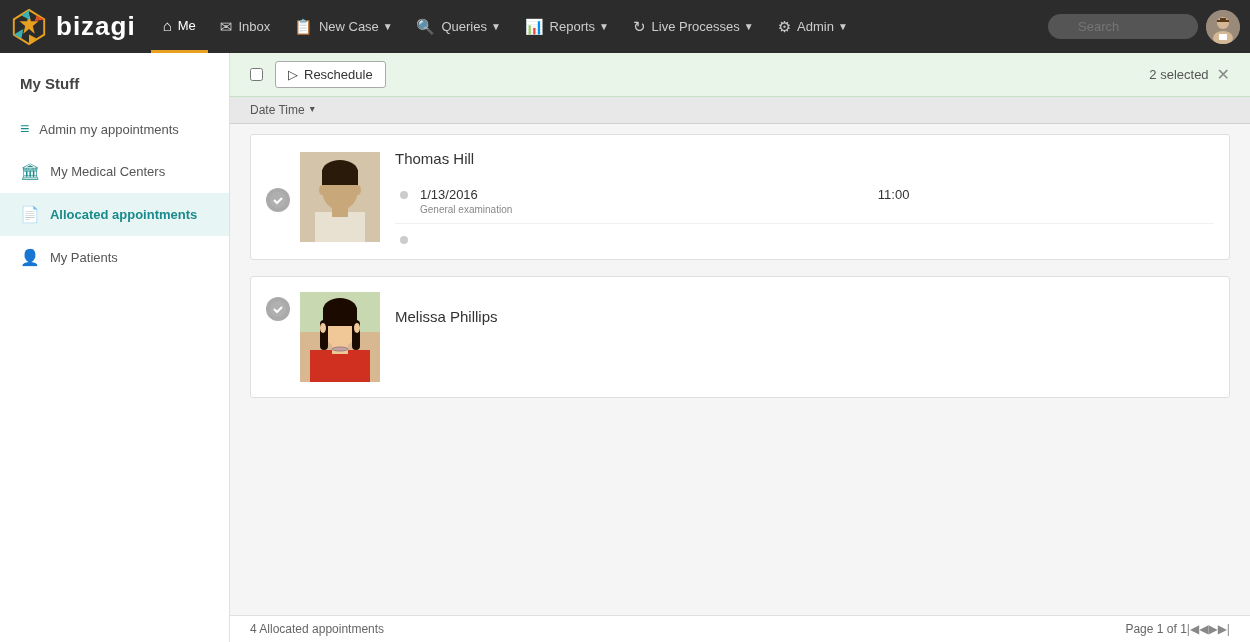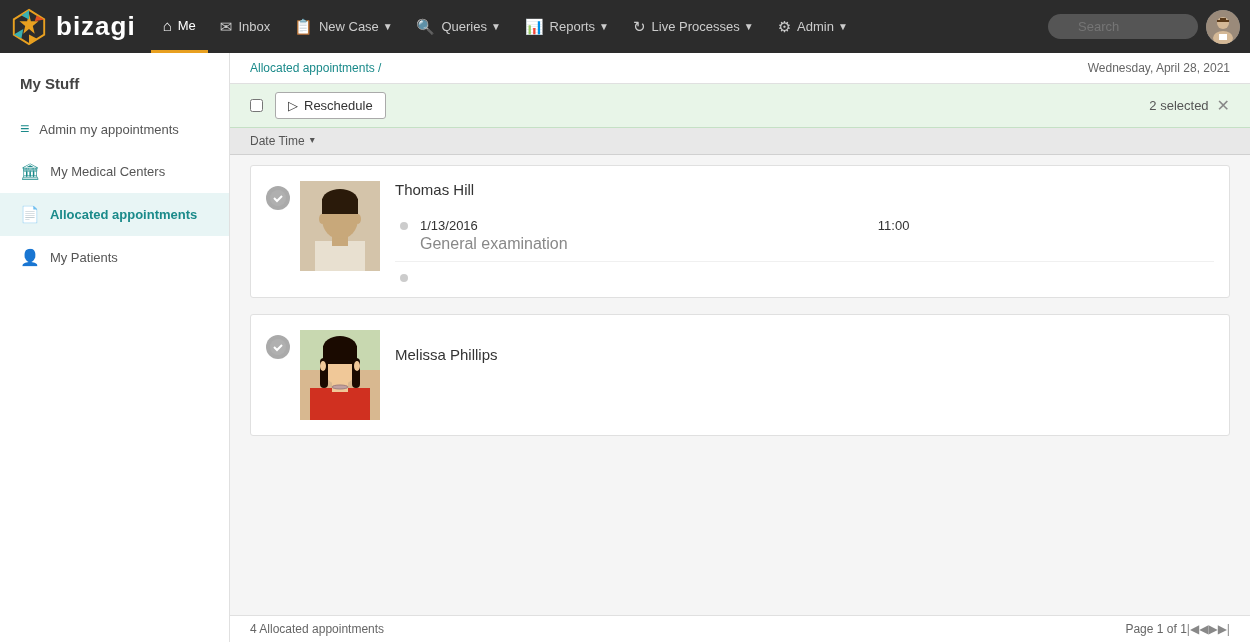--- a/index.html
+++ b/index.html
@@ -131,21 +131,21 @@
       display: flex; align-items: flex-start; padding: 8px 0;
       border-bottom: 1px solid #f0f0f0; position: relative;
     }
     .appt-item:last-child { border-bottom: none; }
     .appt-bullet {
       width: 8px; height: 8px; border-radius: 50%; background: #ccc;
       flex-shrink: 0; margin-top: 4px; margin-right: 12px; margin-left: 5px;
     }
     .appt-details { flex: 1; }
     .appt-date { color: #333; font-size: 13px; }
-    .appt-type { color: #888; font-size: 16px; margin-top: 2px; }
+    .appt-type { color: #888; font-size: 10px; margin-top: 2px; }
     .appt-time { color: #333; font-size: 13px; margin-left: auto; }
 
     
     .bottom-bar {
       display: flex; align-items: center; justify-content: space-between;
       padding: 6px 20px; background: #fff; border-top: 1px solid #e0e0e0;
       font-size: 12px; color: #666;
     }
     .pagination { display: flex; align-items: center; gap: 0; }
     .page-btn { cursor: pointer; color: #888; font-size: 12px; }
@@ -246,24 +246,20 @@
       <span>Allocated appointments</span>
     </div>
     <div class="sidebar-item">
       <span class="s-icon">👤</span>
       <span>My Patients</span>
     </div>
   </aside>
 
   <div class="content">
 
-    <div class="breadcrumb-bar">
-      <span class="breadcrumb-text">Allocated appointments /</span>
-      <span class="date-text">Wednesday, April 28, 2021</span>
-    </div>
 
     <div class="action-bar">
       <div class="action-left">
         <input type="checkbox" class="select-all-cb" style="">
         <button class="reschedule-btn">
           <span>▷</span>
           <span>Reschedule</span>
         </button>
       </div>
       <div class="action-right">
@@ -273,21 +269,21 @@
     </div>
 
     <div class="sort-bar">
       <span>Date Time</span>
       <span class="caret">▾</span>
     </div>
 
     <div class="scroll-content">
 
       <div class="patient-card">
-        <div style="display:flex; align-items:flex-start; gap:0; position:relative;">
+        <div style="display:flex; align-items:center; gap:0; position:relative;">
           <div class="patient-check checked" style="position:relative; top:0; left:0; flex-shrink:0; margin-right:10px; margin-top:5px;">
             <svg width="18" height="18" viewBox="0 0 18 18">
                 <circle cx="9" cy="9" r="8" fill="#b0b0b0"></circle>
                 <path d="M5 9l3 3 5-5" stroke="#fff" stroke-width="2" fill="none"></path>
               </svg>
           </div>
           <div style="display:flex; flex-direction:column; gap:0;">
             <div style="width:80px; height:90px; background:#c8b89a; overflow:hidden; flex-shrink:0;">
               
               <svg viewBox="0 0 80 90" width="80" height="90" xmlns="http://www.w3.org/2000/svg">

